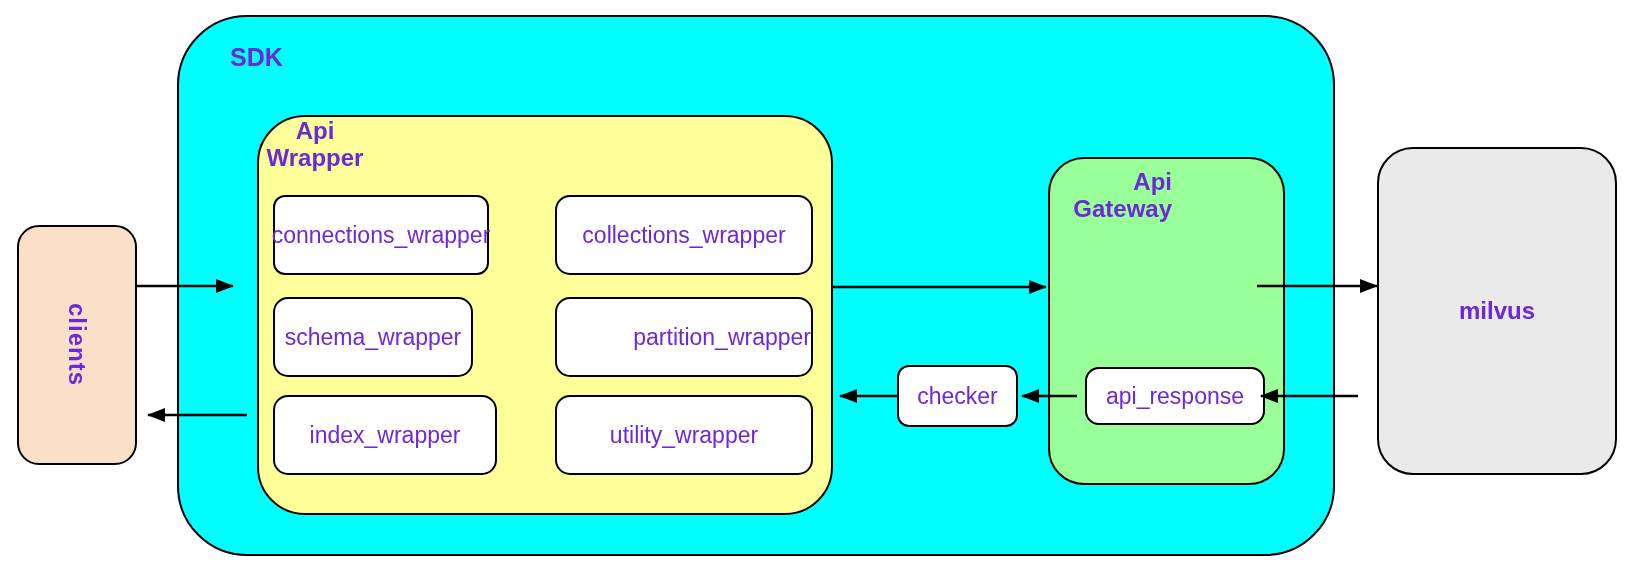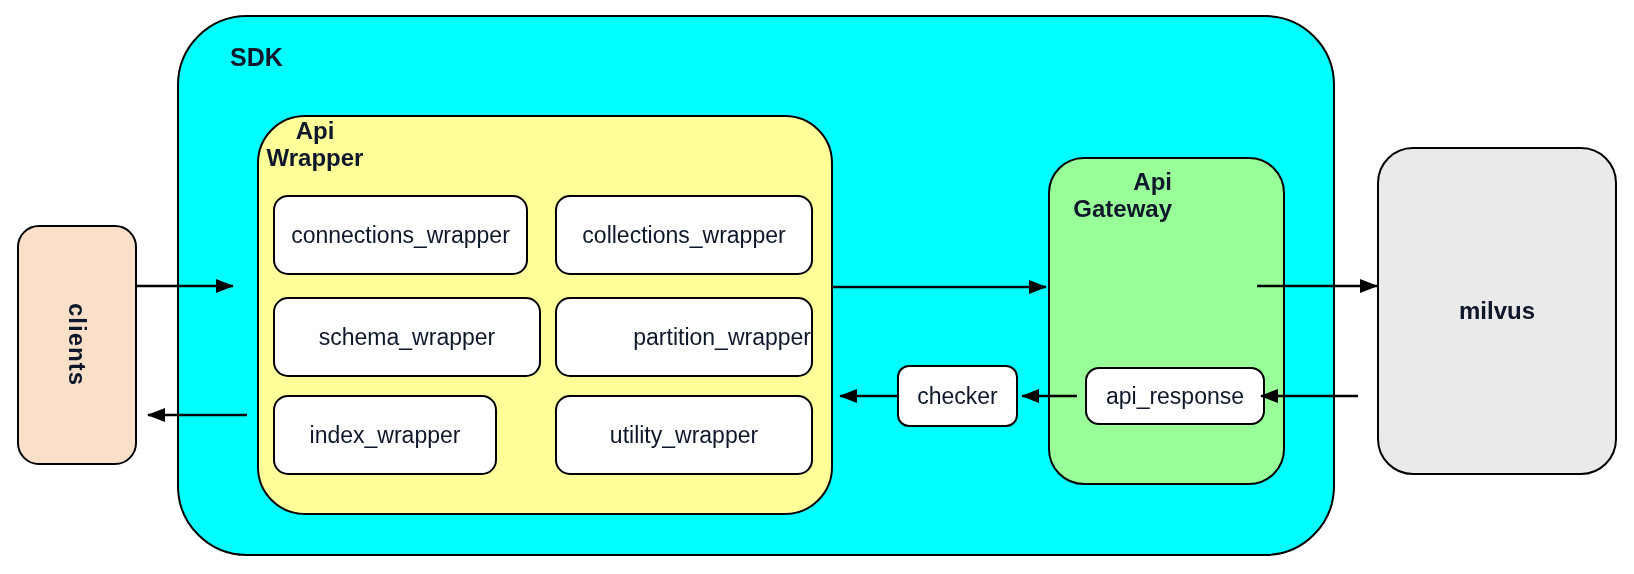--- a/index.html
+++ b/index.html
@@ -1,33 +1,33 @@
 <!DOCTYPE html>
 <html style="--background: #FFFFFF; --sdk-fill: #00FFFF; --api-wrapper-fill: #FFFF99; --api-gateway-fill: #99FF99; --clients-fill: #FAE0C8; --milvus-fill: #EAEAEA; --node-fill: #FFFFFF; --border: #000000;"><head>
 <meta charset="utf-8">
 <style>
   html,body{margin:0;padding:0;background:var(--background,#fff);}
   .canvas{
     position:relative;width:1634px;height:574px;background:var(--background,#fff);
-    font-family:"Liberation Sans","DejaVu Sans",sans-serif;color:#0f172a;overflow:hidden;
+    font-family:"Liberation Sans","DejaVu Sans",sans-serif;color:#6d28d9;overflow:hidden;
   }
   .box{position:absolute;border:2.5px solid var(--border,#000);box-sizing:border-box;}
   .sdk{left:177px;top:15px;width:1158px;height:541px;border-radius:70px;background:var(--sdk-fill,#0ff);}
   .wrapper{left:257px;top:115px;width:576px;height:400px;border-radius:48px;background:var(--api-wrapper-fill,#ff9);}
   .gateway{left:1048px;top:157px;width:237px;height:328px;border-radius:36px;background:var(--api-gateway-fill,#9f9);}
   .clients{left:17px;top:225px;width:120px;height:240px;border-radius:22px;background:var(--clients-fill,#fae0c8);
     display:flex;align-items:center;justify-content:center;}
   .milvus{left:1377px;top:147px;width:240px;height:328px;border-radius:36px;background:var(--milvus-fill,#eaeaea);
     display:flex;align-items:center;justify-content:center;}
   .node{position:absolute;border:2.5px solid var(--border,#000);box-sizing:border-box;background:var(--node-fill,#fff);
     border-radius:15px;display:flex;align-items:center;justify-content:center;
     font-size:23px;white-space:nowrap;}
-  .n-connections{left:273px;top:195px;width:255px;height:80px;}
+  .n-connections{left:273px;top:195px;width:216px;height:80px;border-radius:12px;}
   .n-collections{left:555px;top:195px;width:258px;height:80px;}
-  .n-schema{left:273px;top:297px;width:268px;height:80px;}
+  .n-schema{left:273px;top:297px;width:200px;height:80px;}
   .n-partition{left:555px;top:297px;width:258px;height:80px;justify-content:flex-end;}
   .n-index{left:273px;top:395px;width:224px;height:80px;}
   .n-utility{left:555px;top:395px;width:258px;height:80px;}
   .n-checker{left:897px;top:365px;width:121px;height:62px;border-radius:12px;}
   .n-request{left:1077px;top:257px;width:180px;height:58px;border-radius:14px;}
   .n-response{left:1077px;top:367px;width:180px;height:58px;border-radius:14px;margin-left:8px;}
   .seclabel{position:absolute;font-weight:bold;font-size:24px;line-height:27px;}
   .sdk-label{left:230px;top:44px;font-size:25px;}
   .wrapper-label{left:255px;top:117px;width:120px;text-align:center;}
   .gateway-label{left:1052px;top:168px;width:120px;text-align:right;}

